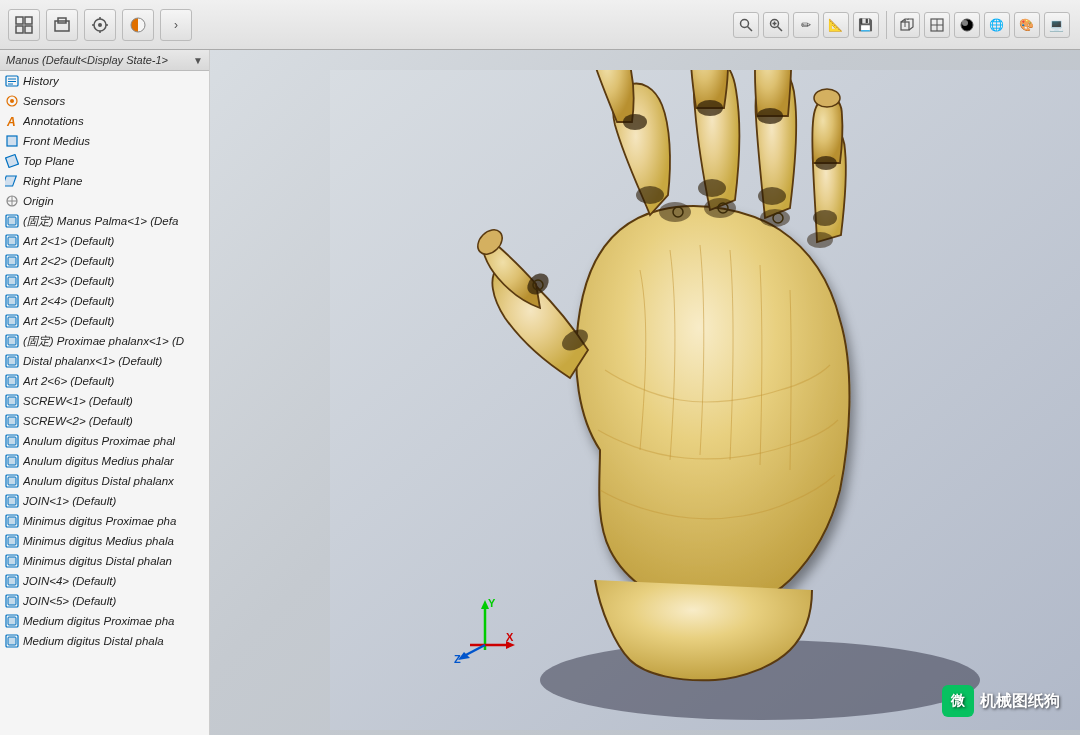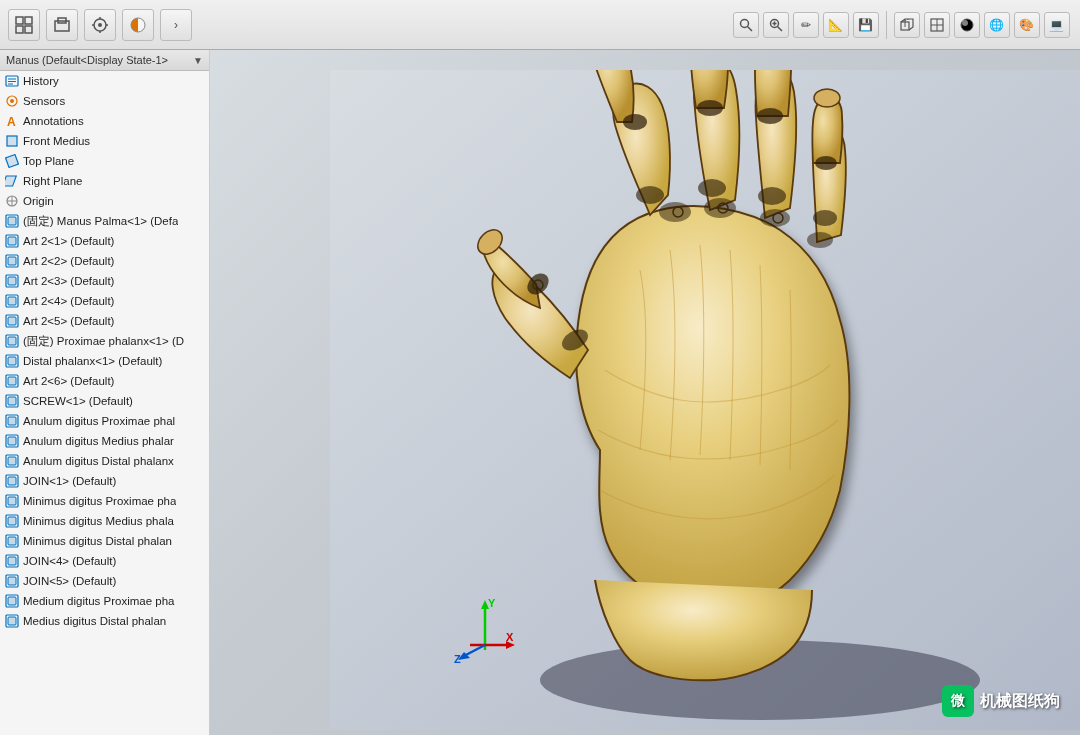--- a/index.html
+++ b/index.html
@@ -42,20 +42,21 @@
 
     
     .left-panel {
       width: 210px;
       background: #f5f5f5;
       border-right: 1px solid #ccc;
       display: flex;
       flex-direction: column;
       overflow: hidden;
       flex-shrink: 0;
+      font-style: italic;
     }
 
     .panel-header {
       background: linear-gradient(to bottom, #e8e8e8, #d8d8d8);
       padding: 4px 6px;
       font-size: 11px;
       color: #333;
       border-bottom: 1px solid #bbb;
       display: flex;
       align-items: center;
@@ -390,20 +391,29 @@
           </span>
       <span class="label">SCREW&lt;1&gt; (Default)</span>
     </div>
         <div class="tree-item">
       <span class="icon">
             <svg width="14" height="14" viewBox="0 0 14 14">
               <rect x="1" y="1" width="12" height="12" rx="1" fill="none" stroke="#0070c0" stroke-width="1.2"></rect>
               <rect x="3" y="3" width="8" height="8" rx="1" fill="rgba(0,112,192,0.2)" stroke="#0070c0" stroke-width="1"></rect>
             </svg>
           </span>
+      <span class="label">SCREW&lt;2&gt; (Default)</span>
+    </div>
+        <div class="tree-item">
+      <span class="icon">
+            <svg width="14" height="14" viewBox="0 0 14 14">
+              <rect x="1" y="1" width="12" height="12" rx="1" fill="none" stroke="#0070c0" stroke-width="1.2"></rect>
+              <rect x="3" y="3" width="8" height="8" rx="1" fill="rgba(0,112,192,0.2)" stroke="#0070c0" stroke-width="1"></rect>
+            </svg>
+          </span>
       <span class="label">Anulum digitus Proximae phal</span>
     </div>
         <div class="tree-item">
       <span class="icon">
             <svg width="14" height="14" viewBox="0 0 14 14">
               <rect x="1" y="1" width="12" height="12" rx="1" fill="none" stroke="#0070c0" stroke-width="1.2"></rect>
               <rect x="3" y="3" width="8" height="8" rx="1" fill="rgba(0,112,192,0.2)" stroke="#0070c0" stroke-width="1"></rect>
             </svg>
           </span>
       <span class="label">Anulum digitus Medius phalar</span>
@@ -480,21 +490,21 @@
           </span>
       <span class="label">Medium digitus Proximae pha</span>
     </div>
         <div class="tree-item">
       <span class="icon">
             <svg width="14" height="14" viewBox="0 0 14 14">
               <rect x="1" y="1" width="12" height="12" rx="1" fill="none" stroke="#0070c0" stroke-width="1.2"></rect>
               <rect x="3" y="3" width="8" height="8" rx="1" fill="rgba(0,112,192,0.2)" stroke="#0070c0" stroke-width="1"></rect>
             </svg>
           </span>
-      <span class="label">Medius digitus Distal phalan</span>
+      <span class="label">Medium digitus Distal phala</span>
     </div>
       </div>
   </div>
 
   <div class="viewport">
 
     <div class="model-container">
       <svg viewBox="0 0 780 660" width="780" height="660" xmlns="http://www.w3.org/2000/svg">
         <defs>
           <radialGradient id="woodGrad" cx="40%" cy="40%" r="60%">

